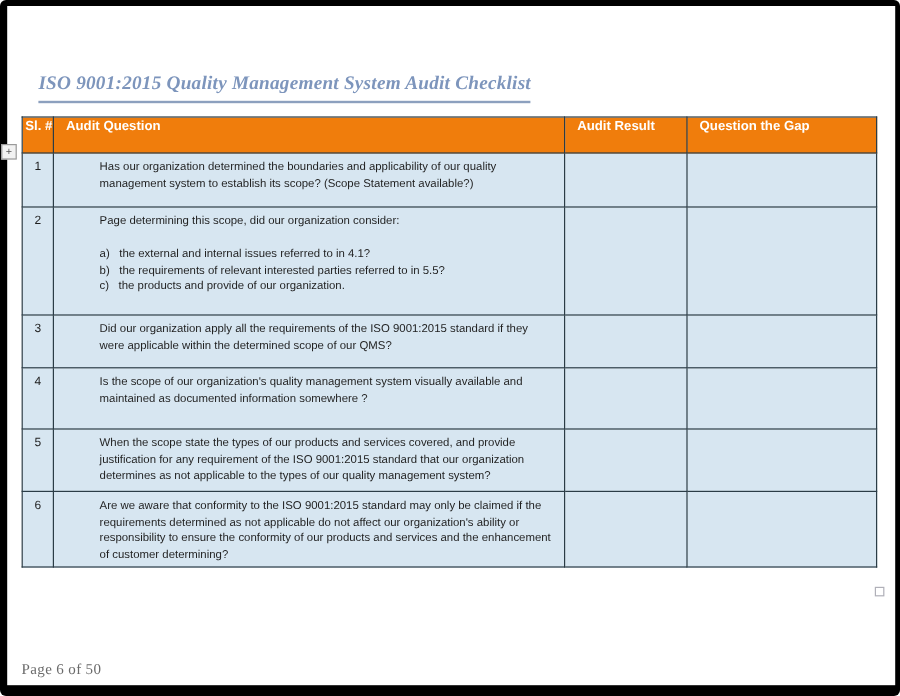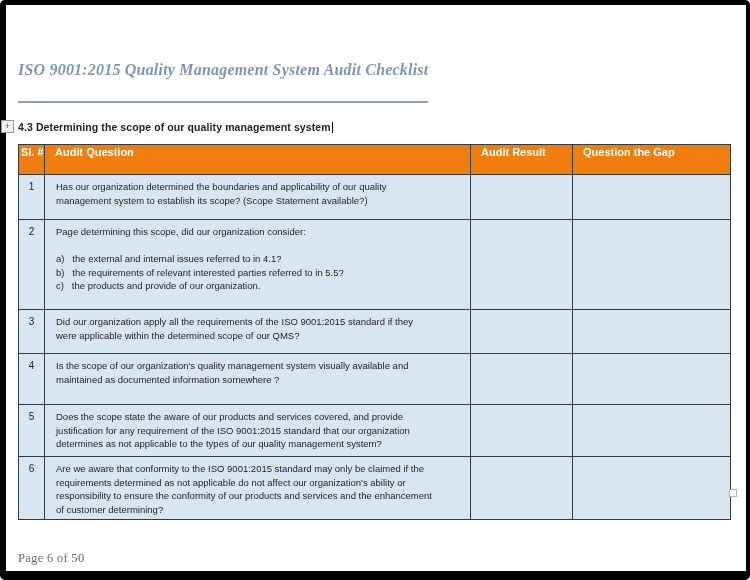--- a/index.html
+++ b/index.html
@@ -19,27 +19,27 @@
     padding:5px 4px 9px 6px;
   }
   .page{
     position:relative;
     width:100%;height:100%;
     background:#fff;
     overflow:visible;
   }
   .doc-title{
     display:inline-block;
-    margin:56px 0 0 12px;
+    margin:56px 0 0 26px;
     font-family:"Liberation Serif",serif;
     font-style:italic;font-weight:bold;
     font-size:16px;
     color:var(--title-blue);
     border-bottom:2px solid #8CA0BE;
-    padding-bottom:22px;
+    padding-bottom:5px;
     letter-spacing:.2px;
     white-space:nowrap;
   }
   .section-heading{
     margin:18px 0 0 12px;
     font-size:10.5px;
     font-weight:bold;
     color:var(--text-dark);
     letter-spacing:.1px;
   }
@@ -88,20 +88,21 @@
     text-align:center;
     padding-top:6px;
     font-size:10px;
   }
   td.cell-q{
     padding:5px 8px 3px 11px;
   }
   .qline{
     line-height:13.5px;
     white-space:pre-wrap;
+    margin-left:27px;
   }
   tbody tr:nth-child(1){height:45px;}
   tbody tr:nth-child(2){height:90px;}
   tbody tr:nth-child(3){height:44px;}
   tbody tr:nth-child(4){height:51px;}
   tbody tr:nth-child(5){height:52px;}
   tbody tr:nth-child(6){height:56px;}
   .table-resize-handle{
     position:absolute;
     left:723px;top:484px;
@@ -119,21 +120,20 @@
   }
 </style>
 </head>
 <body>
 
 <div class="frame">
   <div class="page">
 
     <div class="doc-title">ISO 9001:2015 Quality Management System Audit Checklist</div>
 
-    <div class="section-heading"><span>4.3 Determining the scope of our quality management system</span><span class="text-cursor"></span></div>
 
     <div class="table-move-handle">
       <span>+</span>
     </div>
 
     <table class="audit">
       <colgroup>
         <col style="width:26px">
         <col style="width:426px">
         <col style="width:102px">
@@ -183,21 +183,21 @@
             <td class="cell-q">
               <div class="qline">Is the scope of our organization's quality management system visually available and</div>
               <div class="qline">maintained as documented information somewhere ?</div>
             </td>
             <td></td>
             <td></td>
           </tr>
           <tr>
             <td class="cell-num">5</td>
             <td class="cell-q">
-              <div class="qline">Does the scope state the aware of our products and services covered, and provide</div>
+              <div class="qline">When the scope state the types of our products and services covered, and provide</div>
               <div class="qline">justification for any requirement of the ISO 9001:2015 standard that our organization</div>
               <div class="qline">determines as not applicable to the types of our quality management system?</div>
             </td>
             <td></td>
             <td></td>
           </tr>
           <tr>
             <td class="cell-num">6</td>
             <td class="cell-q">
               <div class="qline">Are we aware that conformity to the ISO 9001:2015 standard may only be claimed if the</div>

